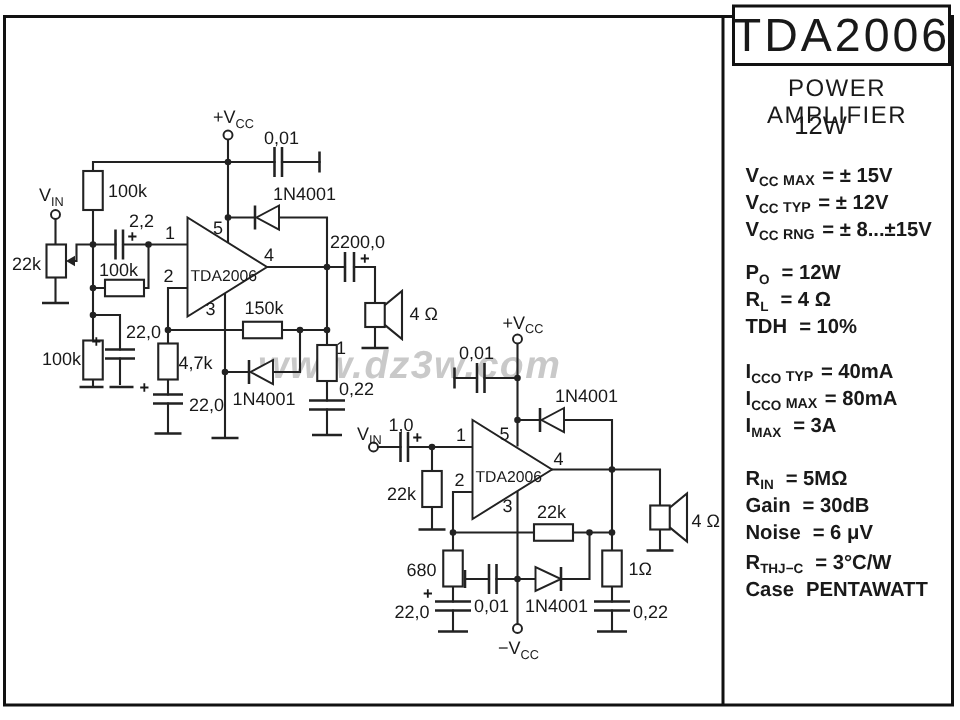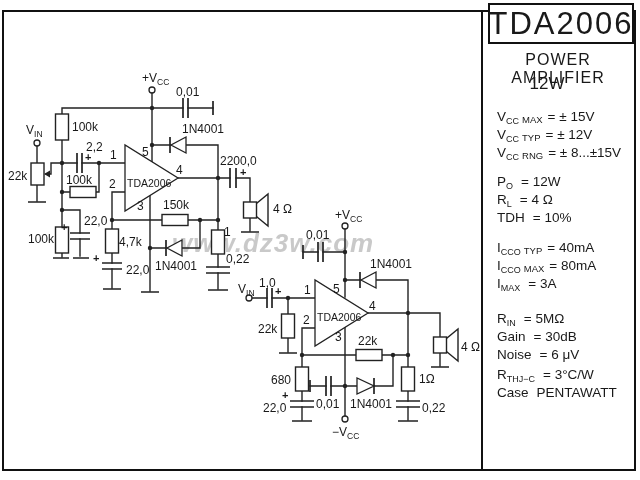--- a/index.html
+++ b/index.html
@@ -18,21 +18,21 @@
   .icn{font-size:10.5px;}
   .plus{font-size:11px;font-weight:bold;}
   .wm{font-size:26px;font-style:italic;font-weight:bold;fill:#a9a9a9;opacity:.62;letter-spacing:1px;}
   
   #titleBox{position:absolute;left:488px;top:3px;width:142px;height:37px;border:2px solid #111;
             background:#fff;display:flex;align-items:center;justify-content:center;
             font-size:31px;letter-spacing:2px;color:#191919;z-index:3;}
   #sub1{position:absolute;left:482px;top:51px;width:152px;text-align:center;font-size:16px;letter-spacing:1px;}
   #sub2{position:absolute;left:483px;top:74px;width:128px;text-align:center;font-size:17px;}
   #specs{position:absolute;left:497px;top:108px;width:140px;}
-  .spec{height:18px;line-height:18px;font-size:13.5px;white-space:nowrap;}
+  .spec{height:18px;line-height:18px;font-size:13.5px;white-space:nowrap;font-weight:bold;}
   .sb{font-size:9px;position:relative;top:3px;}
   .sc{font-size:9.5px;position:relative;top:2px;margin-left:3px;}
   .st{margin-left:5px;}
   .gap2{margin-top:11px;}.gap3{margin-top:12px;}.gap4{margin-top:17px;}.gap5{margin-top:2px;}
 </style>
 </head>
 <body>
 
 <div id="root">
 

